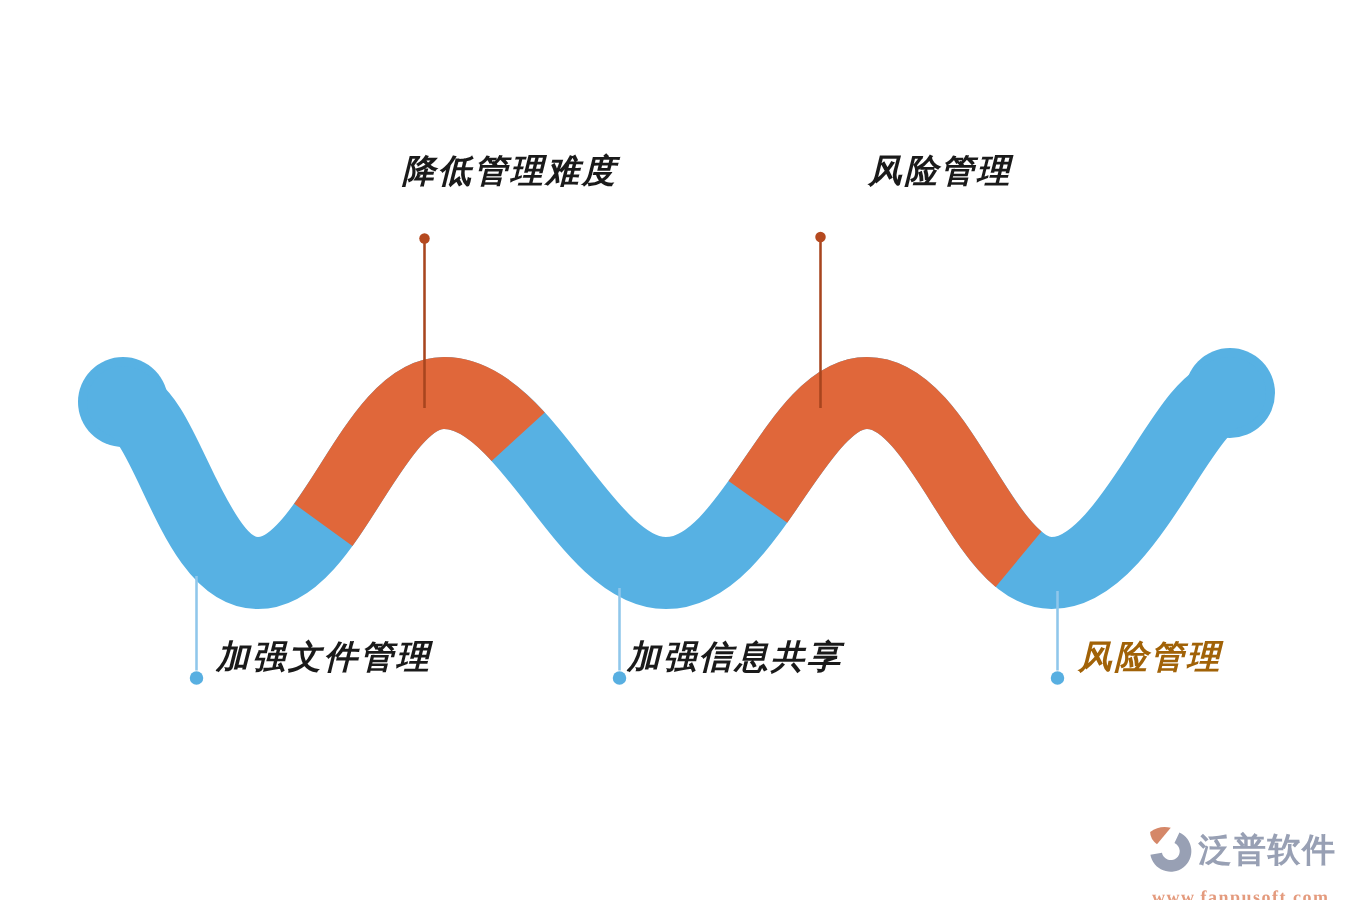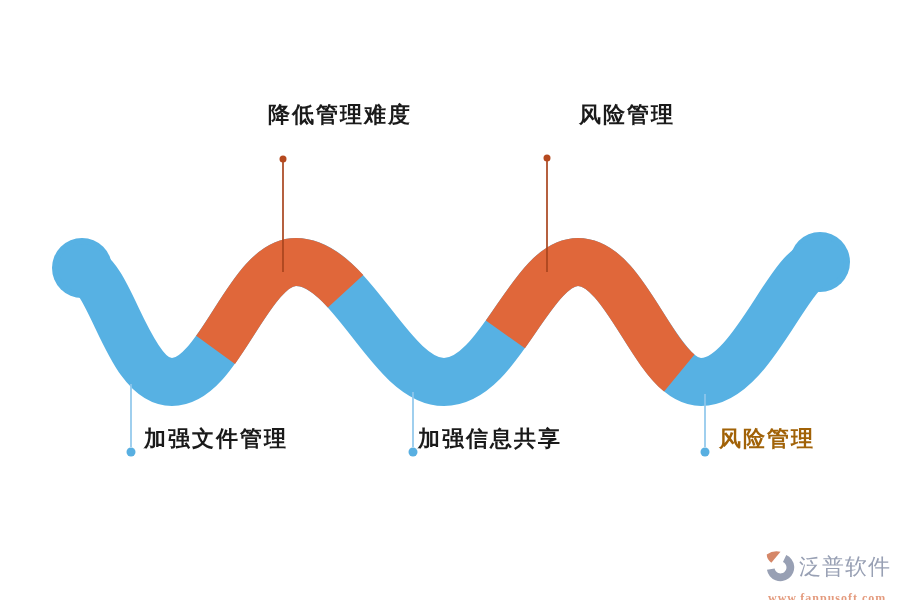--- a/index.html
+++ b/index.html
@@ -3,26 +3,26 @@
 <meta charset="utf-8">
 <style>
   html,body{margin:0;padding:0;background:#ffffff;}
   .canvas{
     position:relative;width:900px;height:600px;background:#ffffff;overflow:hidden;
     font-family:"DejaVu Sans","Liberation Sans",sans-serif;
   }
   .canvas svg.diagram{position:absolute;left:0;top:0;}
   .diagram-label{
     position:absolute;font-weight:bold;font-size:22px;letter-spacing:2px;
-    white-space:nowrap;line-height:1.2;
+    white-space:nowrap;line-height:1.2;font-style:italic;
   }
   .watermark{position:absolute;left:762px;top:546px;width:132px;height:50px;}
   .watermark .logo{position:absolute;left:2px;top:3px;}
   .watermark .brand{
-    position:absolute;left:37px;top:6px;font-weight:normal;font-size:22px;
+    position:absolute;left:37px;top:6px;font-weight:bold;font-size:22px;
     letter-spacing:1px;white-space:nowrap;
   }
   .watermark .url{
     position:absolute;left:6px;top:45px;font-weight:bold;font-size:12px;
     font-family:"Liberation Serif","DejaVu Serif",serif;letter-spacing:1px;white-space:nowrap;
   }
 </style>
 </head>
 <body>
 

